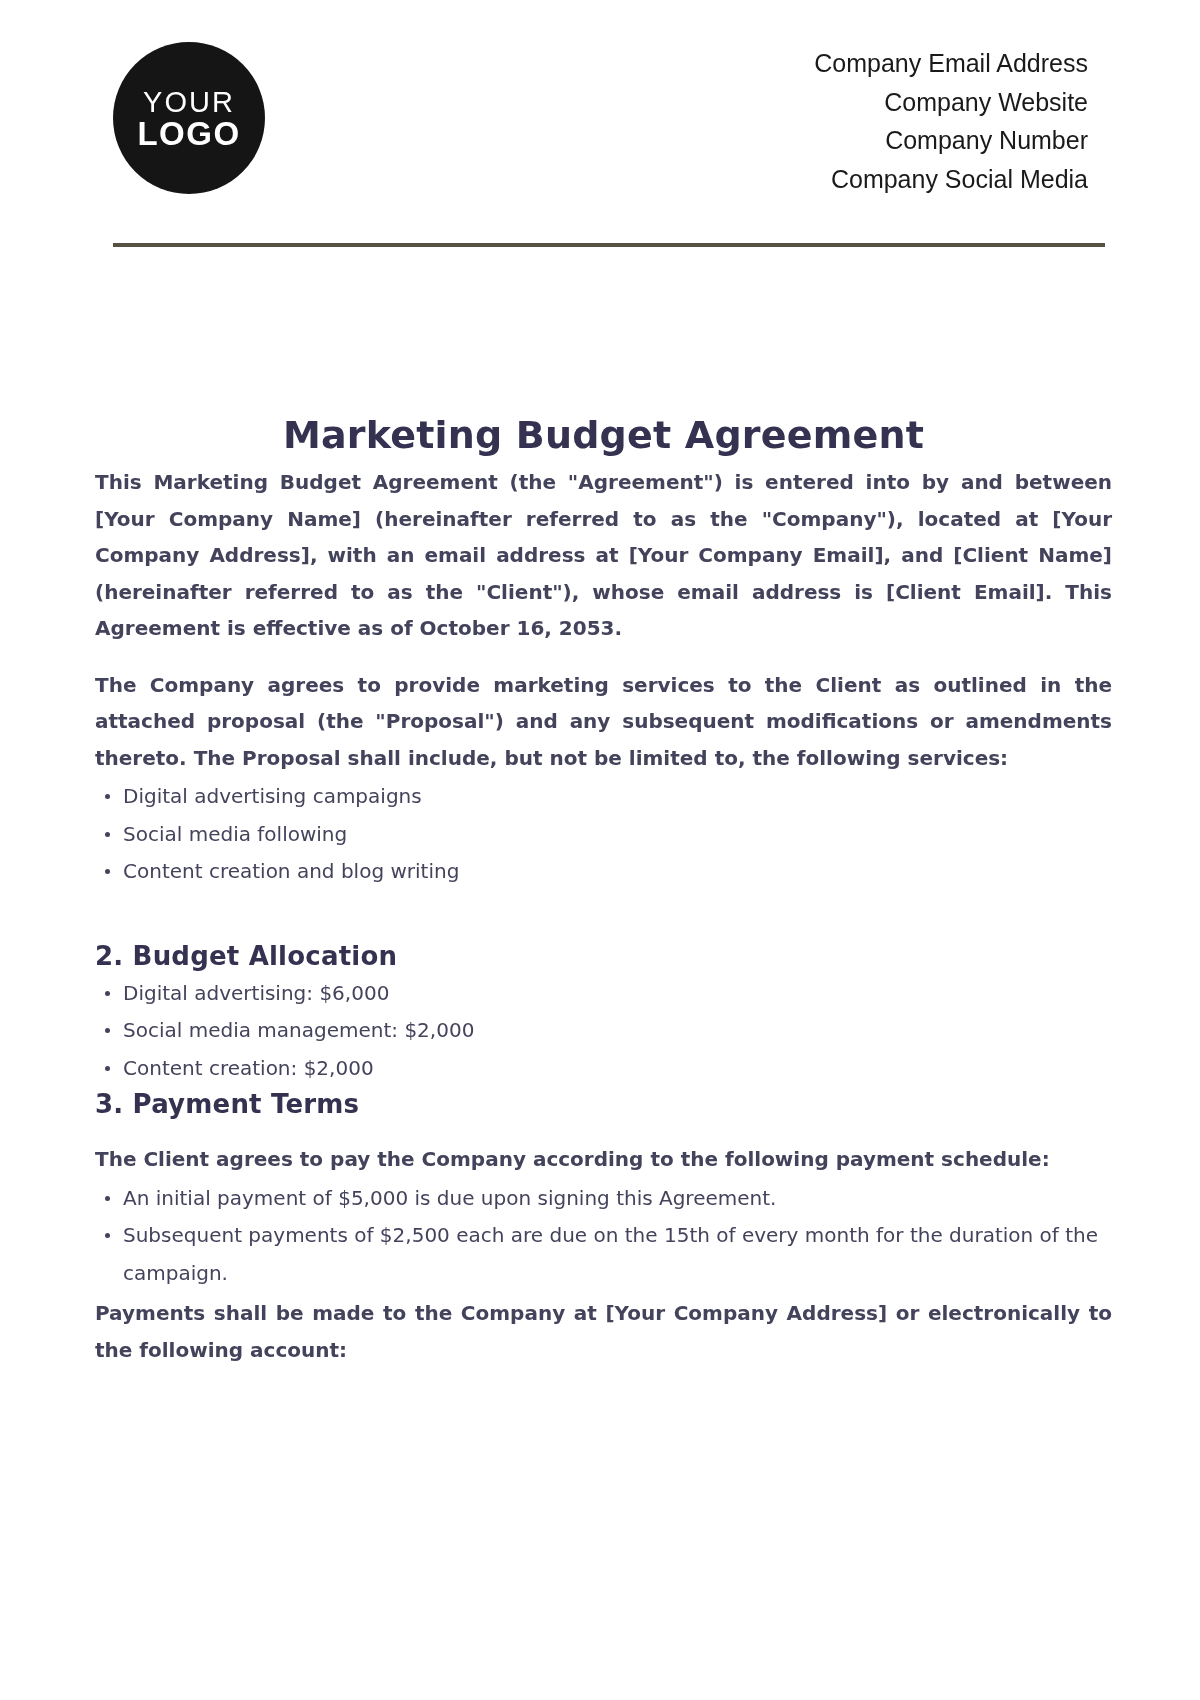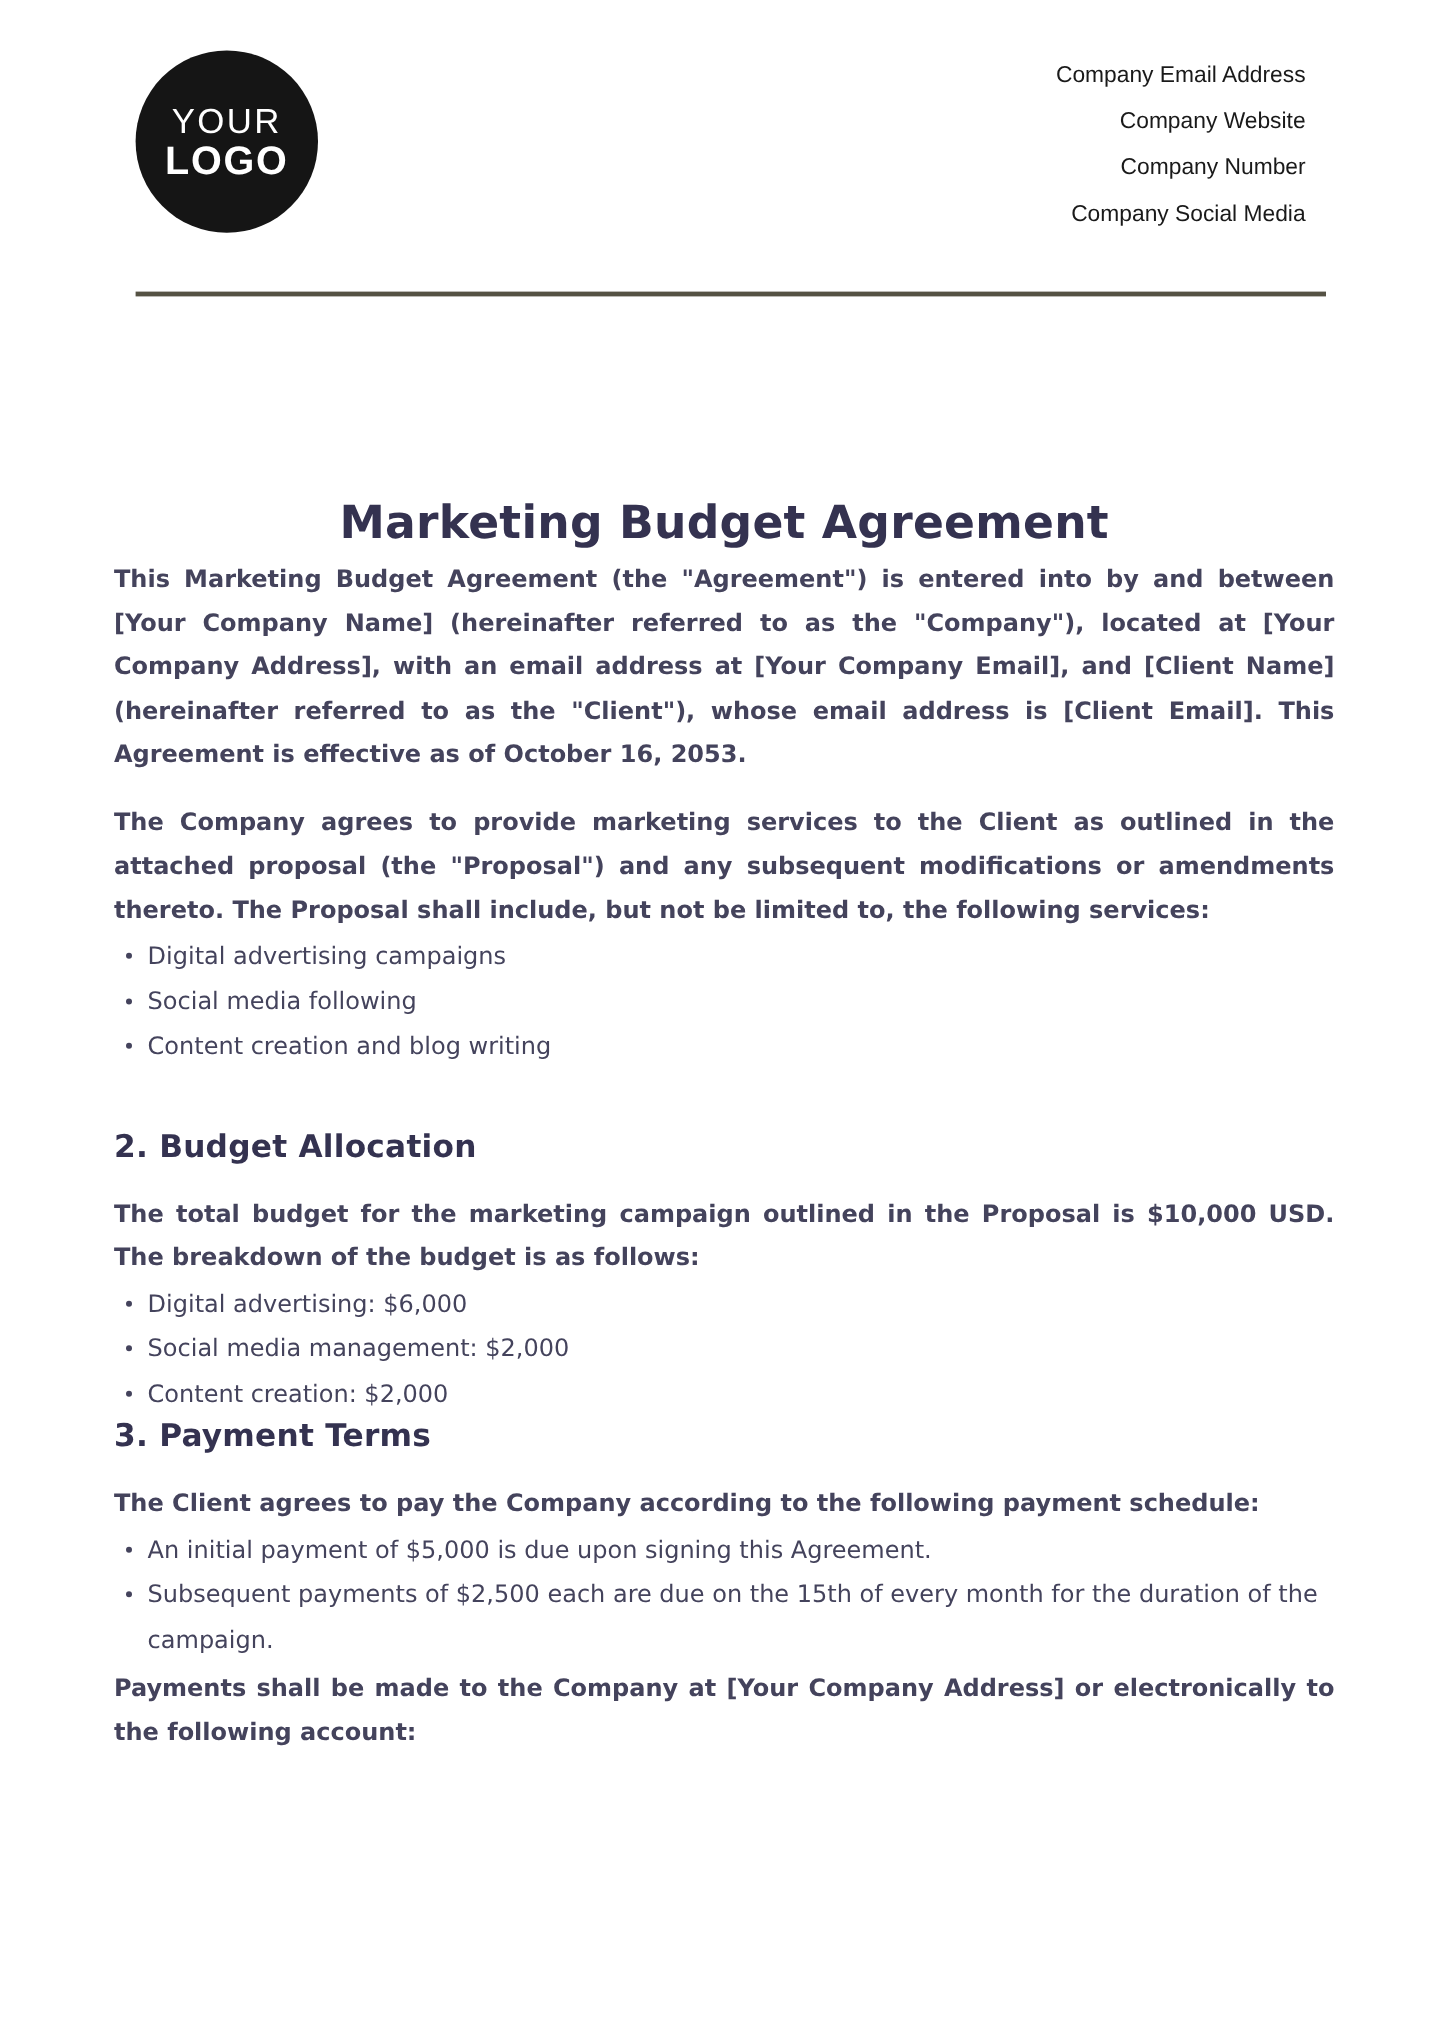--- a/index.html
+++ b/index.html
@@ -16,21 +16,21 @@
   .logo {
     width:152px; height:152px; border-radius:50%;
     background:var(--logo-bg, #151515); color:#fff;
     display:flex; flex-direction:column; align-items:center; justify-content:center;
     text-align:right; font-family:"Liberation Sans", sans-serif; flex:0 0 auto;
   }
   .logo-your { font-size:29px; font-weight:200; letter-spacing:2px; line-height:31px; }
   .logo-logo { font-size:33px; font-weight:700; letter-spacing:1.5px; line-height:31px; }
   .contact {
     text-align:right; font-family:"Liberation Sans", sans-serif;
-    font-size:19px; line-height:38.5px; color:var(--contact-color, #1a1a1a); margin-top:2px;
+    font-size:25px; line-height:38.5px; color:var(--contact-color, #1a1a1a); margin-top:2px;
   }
   .separator { height:4px; background:var(--rule-color, #555244); margin:45px 95px 0 113px; }
 
   
   .doc { padding:0 88px 0 95px; }
   .doc-title {
     margin-top:165px; text-align:center;
     font-size:38px; font-weight:700; line-height:46px;
     color:var(--heading-color, #343250); letter-spacing:0.2px;
   }
@@ -79,21 +79,20 @@
     <p class="body-text intro">This Marketing Budget Agreement (the "Agreement") is entered into by and between [Your Company Name] (hereinafter referred to as the "Company"), located at [Your Company Address], with an email address at [Your Company Email], and [Client Name] (hereinafter referred to as the "Client"), whose email address is [Client Email]. This Agreement is effective as of October 16, 2053.</p>
 
     <p class="body-text sec-body">The Company agrees to provide marketing services to the Client as outlined in the attached proposal (the "Proposal") and any subsequent modifications or amendments thereto. The Proposal shall include, but not be limited to, the following services:</p>
     <ul class="bullets">
       <li>Digital advertising campaigns</li>
       <li>Social media following</li>
       <li>Content creation and blog writing</li>
     </ul>
 
     <h2 class="sec sec-2">2. Budget Allocation</h2>
-    <p class="body-text sec-body">The total budget for the marketing campaign outlined in the Proposal is $10,000 USD. The breakdown of the budget is as follows:</p>
     <ul class="bullets">
       <li>Digital advertising: $6,000</li>
       <li>Social media management: $2,000</li>
       <li>Content creation: $2,000</li>
     </ul>
 
     <h2 class="sec sec-3">3. Payment Terms</h2>
     <p class="body-text sec-body">The Client agrees to pay the Company according to the following payment schedule:</p>
     <ul class="bullets">
       <li>An initial payment of $5,000 is due upon signing this Agreement.</li>

